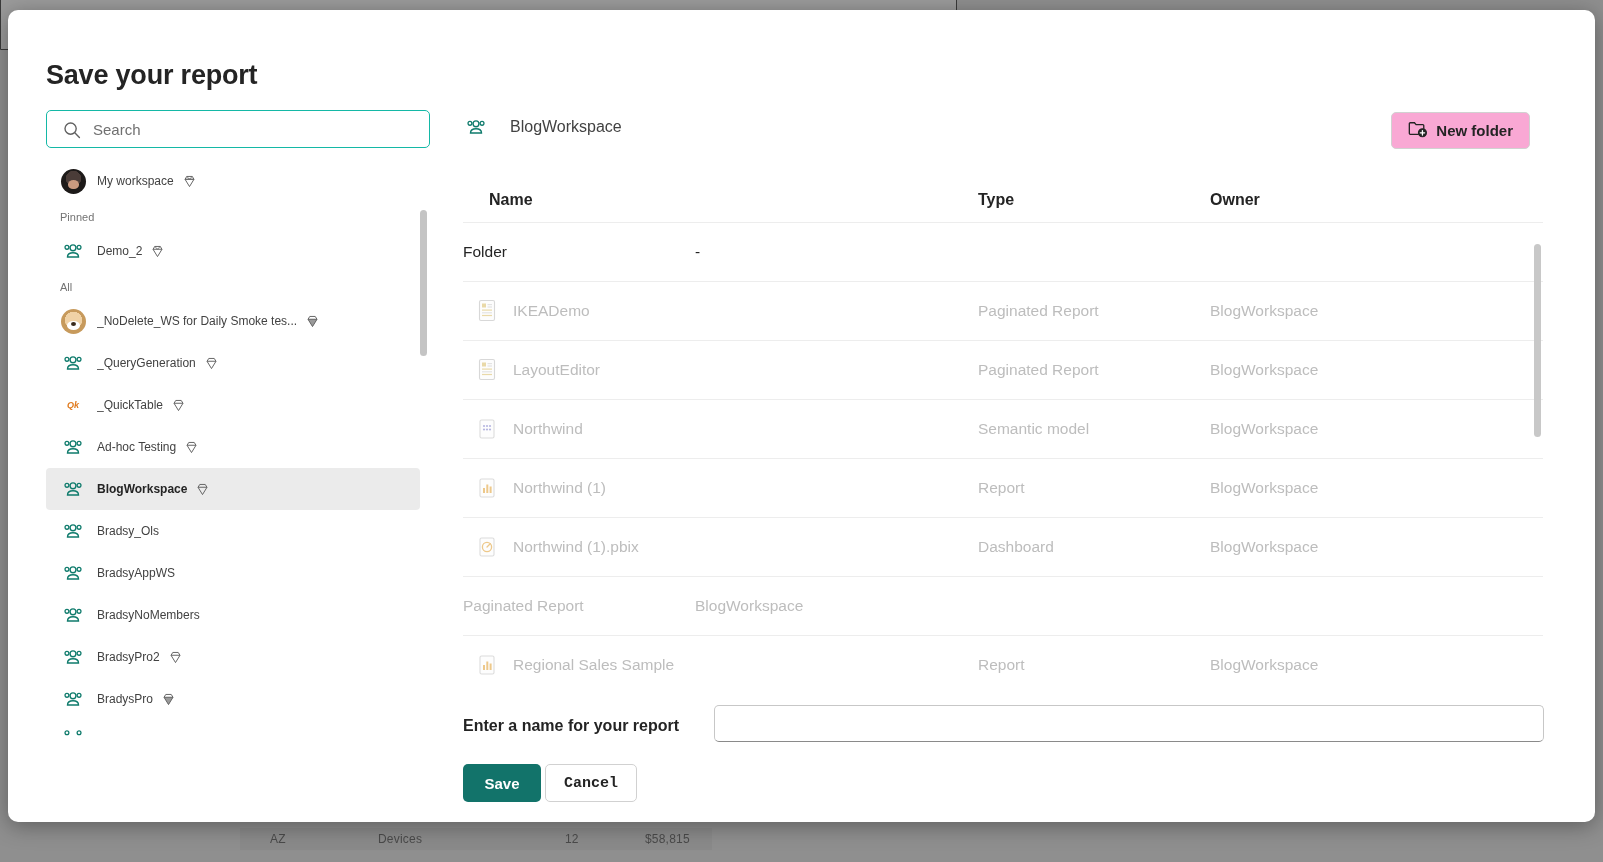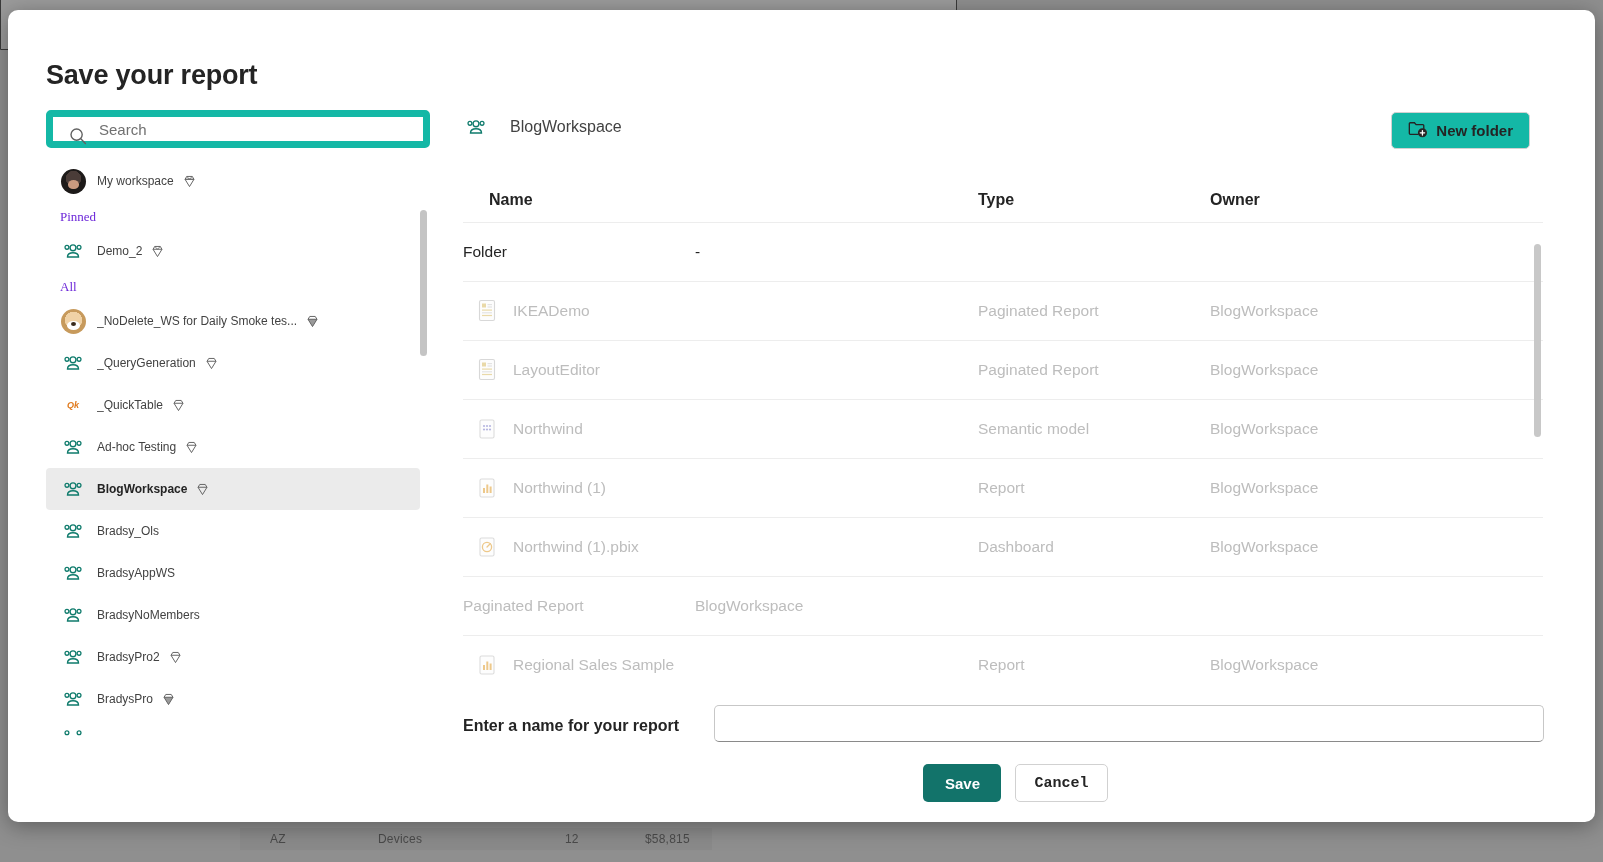--- a/index.html
+++ b/index.html
@@ -42,21 +42,21 @@
   #dlg-title {
     position: absolute; left: 38px; top: 50px;
     font-size: 27px; font-weight: 700; color: #242424; letter-spacing: -.2px;
   }
 
   
   #left-pane { position: absolute; left: 38px; top: 100px; width: 386px; height: 700px; }
 
   .search-box {
     position: relative; width: 384px; height: 38px;
-    border: 7px solid #14b8a6; border-radius: 5px; background: #fff;
+    border: 1px solid #14b8a6; border-radius: 5px; background: #fff;
     display: flex; align-items: center;
   }
   .search-icon { position:absolute; left: 16px; top: 10px; width: 18px; height: 18px; }
   .search-input {
     border: 0; outline: 0; background: transparent;
     margin-left: 44px; width: 320px; height: 36px;
     font-family: "Liberation Sans", sans-serif; font-size: 15px; color: #242424;
   }
   .search-input::placeholder { color: #707070; }
 
@@ -72,22 +72,22 @@
   .ws-item.selected { background: #ebebeb; }
   .ws-item.selected .ws-label { font-weight: 700; color: #242424; }
   .ws-label {
     font-size: 12px; color: #424242; white-space: nowrap;
     overflow: hidden; text-overflow: ellipsis; max-width: 290px;
   }
   .ws-ico { width: 26px; height: 26px; margin-right: 11px; flex: 0 0 26px;
             display: flex; align-items: center; justify-content: center; }
   .gem { margin-left: 8px; width: 15px; height: 15px; flex: 0 0 15px; }
   .ws-group {
-    font-size: 13px; color: #6d28d9; padding: 6px 0 4px 14px; height: 28px;
-    display: flex; align-items: center; font-family: Liberation Serif, serif;
+    font-size: 11px; color: #737373; padding: 6px 0 4px 14px; height: 28px;
+    display: flex; align-items: center;
   }
   .avatar { width: 25px; height: 25px; border-radius: 50%; overflow: hidden; position: relative; }
   .av-dark { background: radial-gradient(circle at 50% 38%, #4a3c38 0 38%, #1d1a19 39% 100%); }
   .av-dark::after{ content:""; position:absolute; left:7px; top:11px; width:11px; height:9px;
                    background:#c99a80; border-radius:50% 50% 45% 45%; }
   .av-black { background:#0a0a0a; display:flex; align-items:center; justify-content:center;
               color:#d8d8d8; font-size:6px; font-weight:700; letter-spacing:-.3px; }
   .av-dog { background: radial-gradient(circle at 50% 45%, #f0d2a6 0 46%, #c79a5c 47% 100%); position:relative;}
   .av-dog::before{ content:""; position:absolute; left:6px; top:12px; width:13px; height:9px;
                    background:#fff; border-radius:50%; }
@@ -103,21 +103,21 @@
 
   
   #right-pane { position: absolute; left: 455px; top: 100px; width: 1100px; }
 
   #breadcrumb { display:flex; align-items:center; height:34px; }
   #breadcrumb .bc-text { font-size: 16px; color: #424242; margin-left: 10px; }
 
   #new-folder-btn {
     position: absolute; right: 33px; top: 2px;
     height: 37px; padding: 16px 16px;
-    border: 1px solid #d1d1d1; border-radius: 5px; background: #14b8a6;
+    border: 1px solid #d1d1d1; border-radius: 5px; background: #f9a8d4;
     display: flex; align-items: center; gap: 9px; cursor: pointer;
     font-size: 15px; font-weight: 600; color: #242424;
   }
 
   #table { position: absolute; left: 0; top: 68px; width: 1100px; }
   .th-row { display:flex; height:44px; align-items:center; }
   .th { font-size: 16px; font-weight: 700; color: #242424; }
   .col-name { width: 515px; padding-left: 26px; }
   .col-type { width: 232px; }
   .col-owner { width: 300px; }
@@ -139,22 +139,22 @@
 
   
   #footer { position:absolute; left:455px; top:695px; width:1100px; }
   #name-label { position:absolute; left:0; top:12px; font-size:16px; font-weight:600; color:#242424; }
   #name-input {
     position:absolute; left:251px; top:0; width:830px; height:37px;
     border:1px solid #c7c7c7; border-bottom-color:#8a8a8a; border-radius:5px;
     outline:0; background:#fff; padding:0 10px;
     font-family:"Liberation Sans", sans-serif; font-size:15px; color:#242424;
   }
-  #btn-row { position:absolute; left:12px; top:59px; width:1100px;
-             display:flex; justify-content:center; gap:14px; padding-right:19px; }
+  #btn-row { position:absolute; left:0; top:59px; width:1100px;
+             display:flex; justify-content:flex-start; gap:4px; padding-right:19px; }
   .btn { height:38px; min-width:78px; padding:0 18px; border-radius:5px;
          font-size:15px; font-weight:700; cursor:pointer; border:1px solid transparent;
          display:flex; align-items:center; justify-content:center;
          font-family:"Liberation Sans", sans-serif; }
   #save-btn { background:#12736a; color:#fff; }
   #cancel-btn { background:#fff; color:#242424; border-color:#d1d1d1;font-family:Liberation Mono, monospace; }
 </style>
 </head>
 <body>
 

